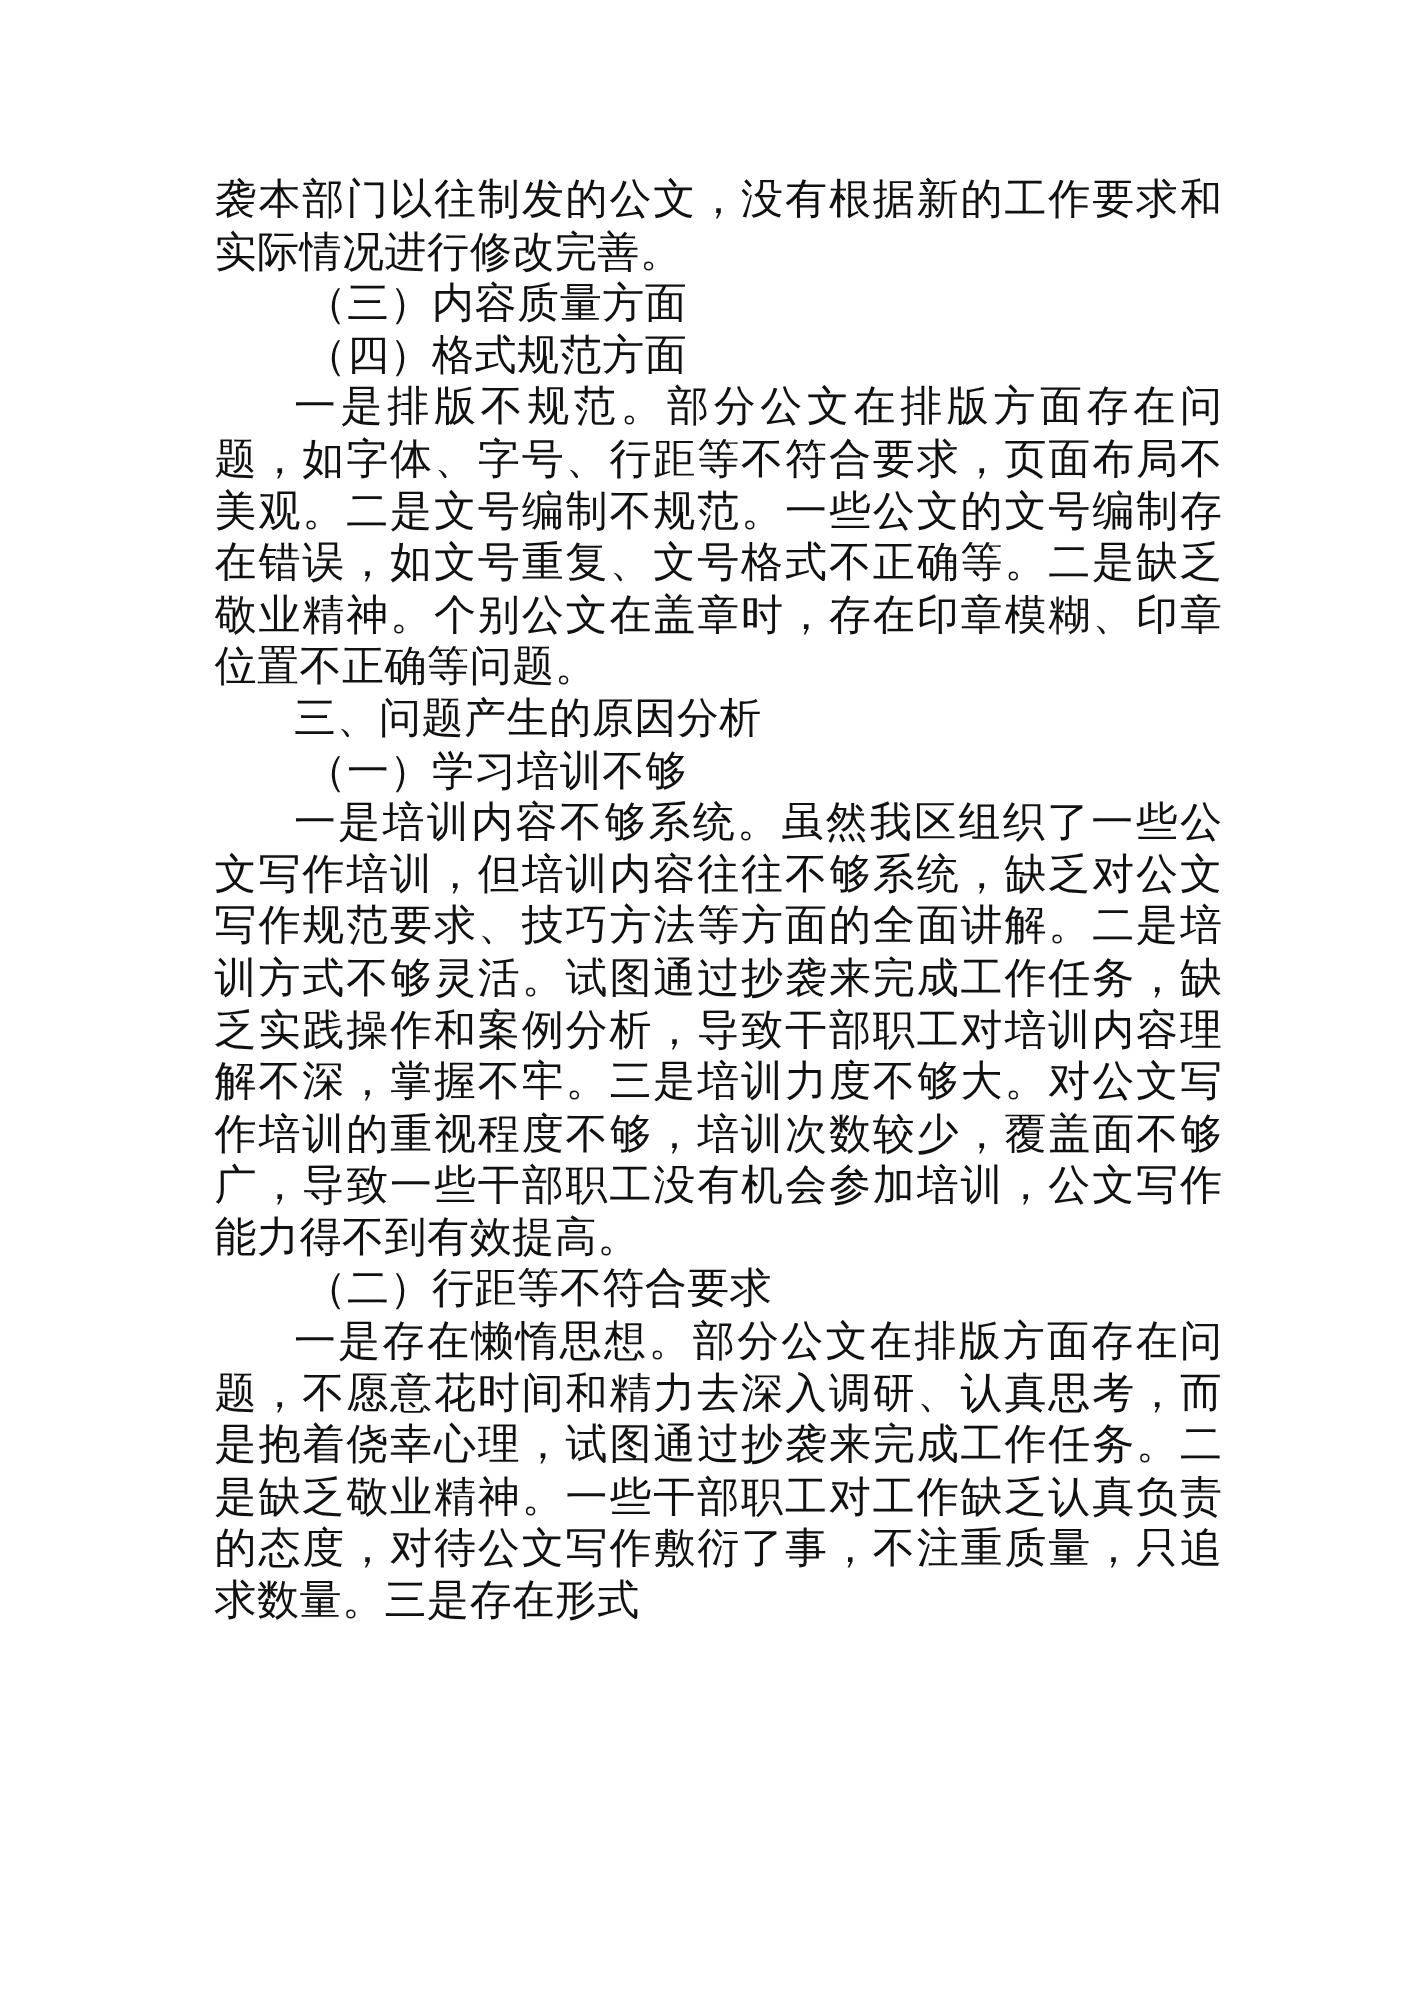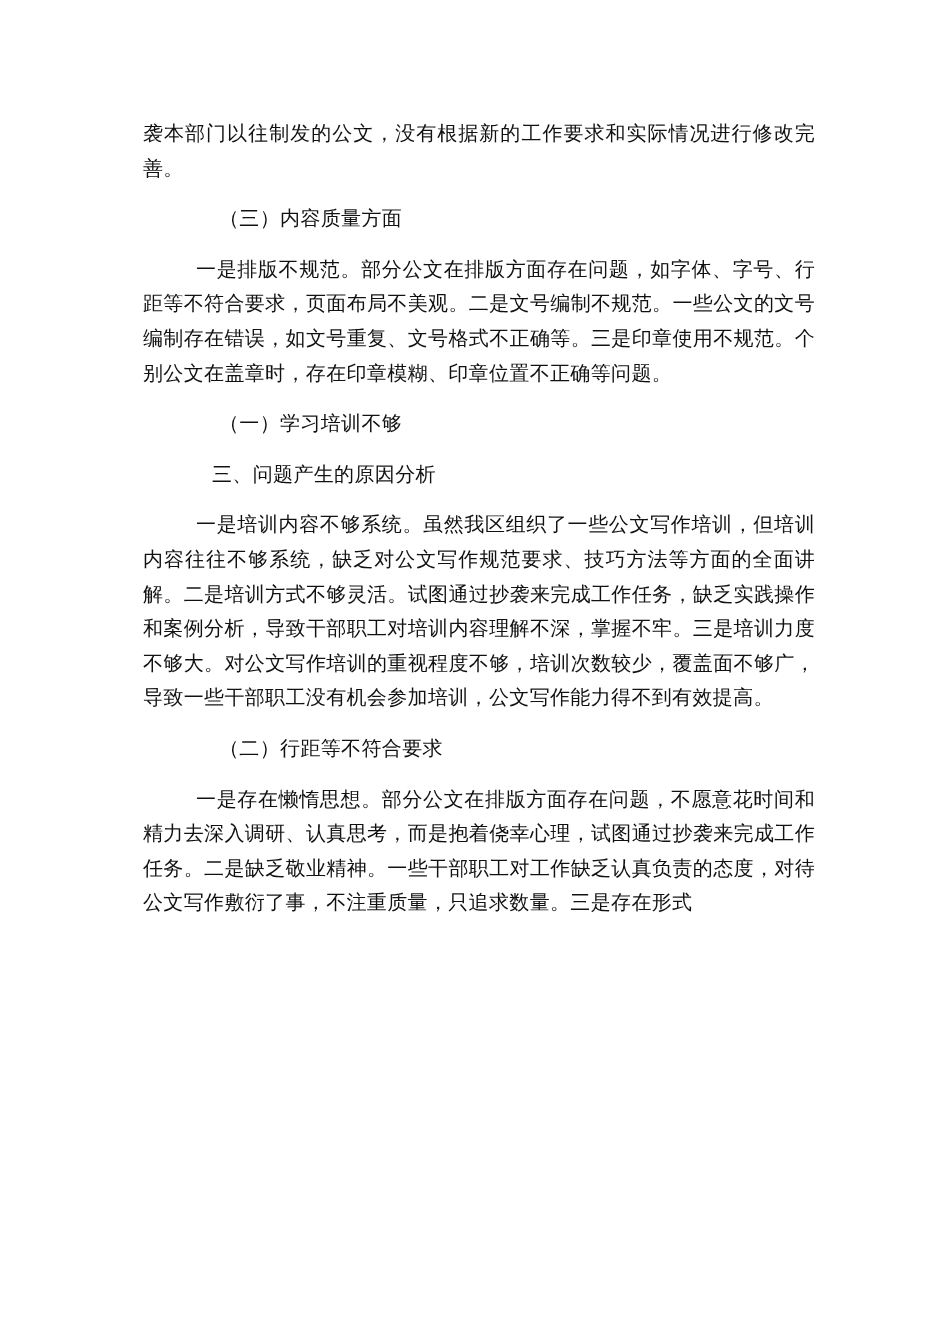--- a/index.html
+++ b/index.html
@@ -3,35 +3,36 @@
 <meta charset="utf-8">
 <style>
   html, body { margin: 0; padding: 0; background: #ffffff; }
   body { width: 950px; height: 1344px; position: relative; overflow: hidden; }
   .page {
     position: absolute;
     left: 143px;
     top: 116px;
     width: 672px;
     font-family: "DejaVu Sans", sans-serif;
-    font-size: 20px;
+    font-size: 28px;
     line-height: 34.6px;
     color: #111111;
     letter-spacing: 0.35px;
   }
   .para { margin: 0; text-indent: 53px; text-align: justify; }
   .para.cont { text-indent: 0; }
-  .heading { margin: 16px; text-indent: 60px; }
+  .heading { margin: 0; text-indent: 60px; }
   .heading.main { text-indent: 53px; }
 </style>
 </head>
 <body>
 
 <div class="page">
   <p class="para cont">袭本部门以往制发的公文，没有根据新的工作要求和实际情况进行修改完善。</p>
   <p class="heading">（三）内容质量方面</p>
-  <p class="para">一是排版不规范。部分公文在排版方面存在问题，如字体、字号、行距等不符合要求，页面布局不美观。二是文号编制不规范。一些公文的文号编制存在错误，如文号重复、文号格式不正确等。三是印章使用不规范。个别公文在盖章时，存在印章模糊、印章位置不正确等问题。</p>
+  <p class="heading">（四）格式规范方面</p>
+  <p class="para">一是排版不规范。部分公文在排版方面存在问题，如字体、字号、行距等不符合要求，页面布局不美观。二是文号编制不规范。一些公文的文号编制存在错误，如文号重复、文号格式不正确等。二是缺乏敬业精神。个别公文在盖章时，存在印章模糊、印章位置不正确等问题。</p>
+  <p class="heading main">三、问题产生的原因分析</p>
   <p class="heading">（一）学习培训不够</p>
-  <p class="heading main">三、问题产生的原因分析</p>
   <p class="para">一是培训内容不够系统。虽然我区组织了一些公文写作培训，但培训内容往往不够系统，缺乏对公文写作规范要求、技巧方法等方面的全面讲解。二是培训方式不够灵活。试图通过抄袭来完成工作任务，缺乏实践操作和案例分析，导致干部职工对培训内容理解不深，掌握不牢。三是培训力度不够大。对公文写作培训的重视程度不够，培训次数较少，覆盖面不够广，导致一些干部职工没有机会参加培训，公文写作能力得不到有效提高。</p>
   <p class="heading">（二）行距等不符合要求</p>
   <p class="para">一是存在懒惰思想。部分公文在排版方面存在问题，不愿意花时间和精力去深入调研、认真思考，而是抱着侥幸心理，试图通过抄袭来完成工作任务。二是缺乏敬业精神。一些干部职工对工作缺乏认真负责的态度，对待公文写作敷衍了事，不注重质量，只追求数量。三是存在形式</p>
 </div>
 
 </body></html>

